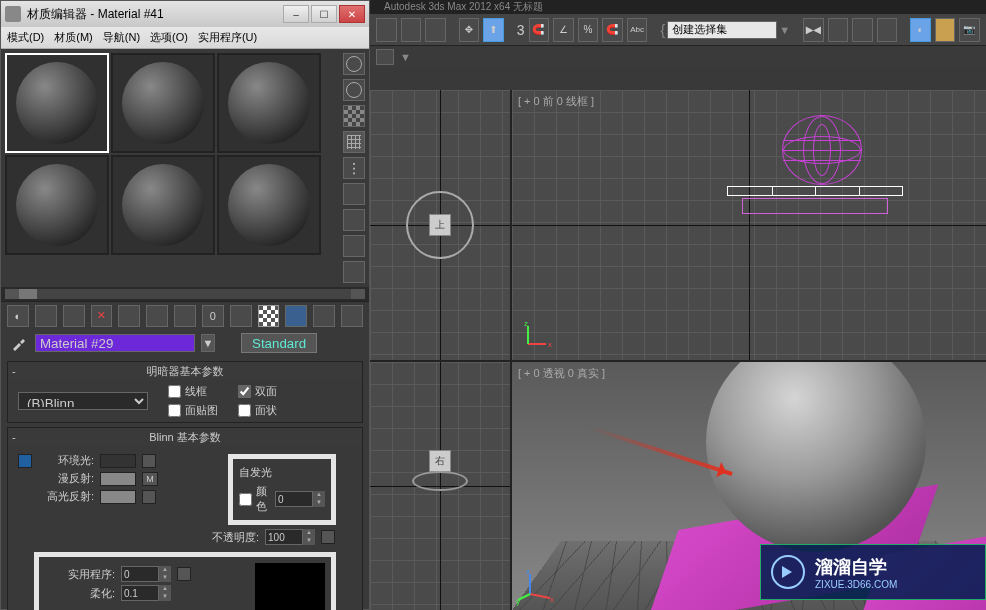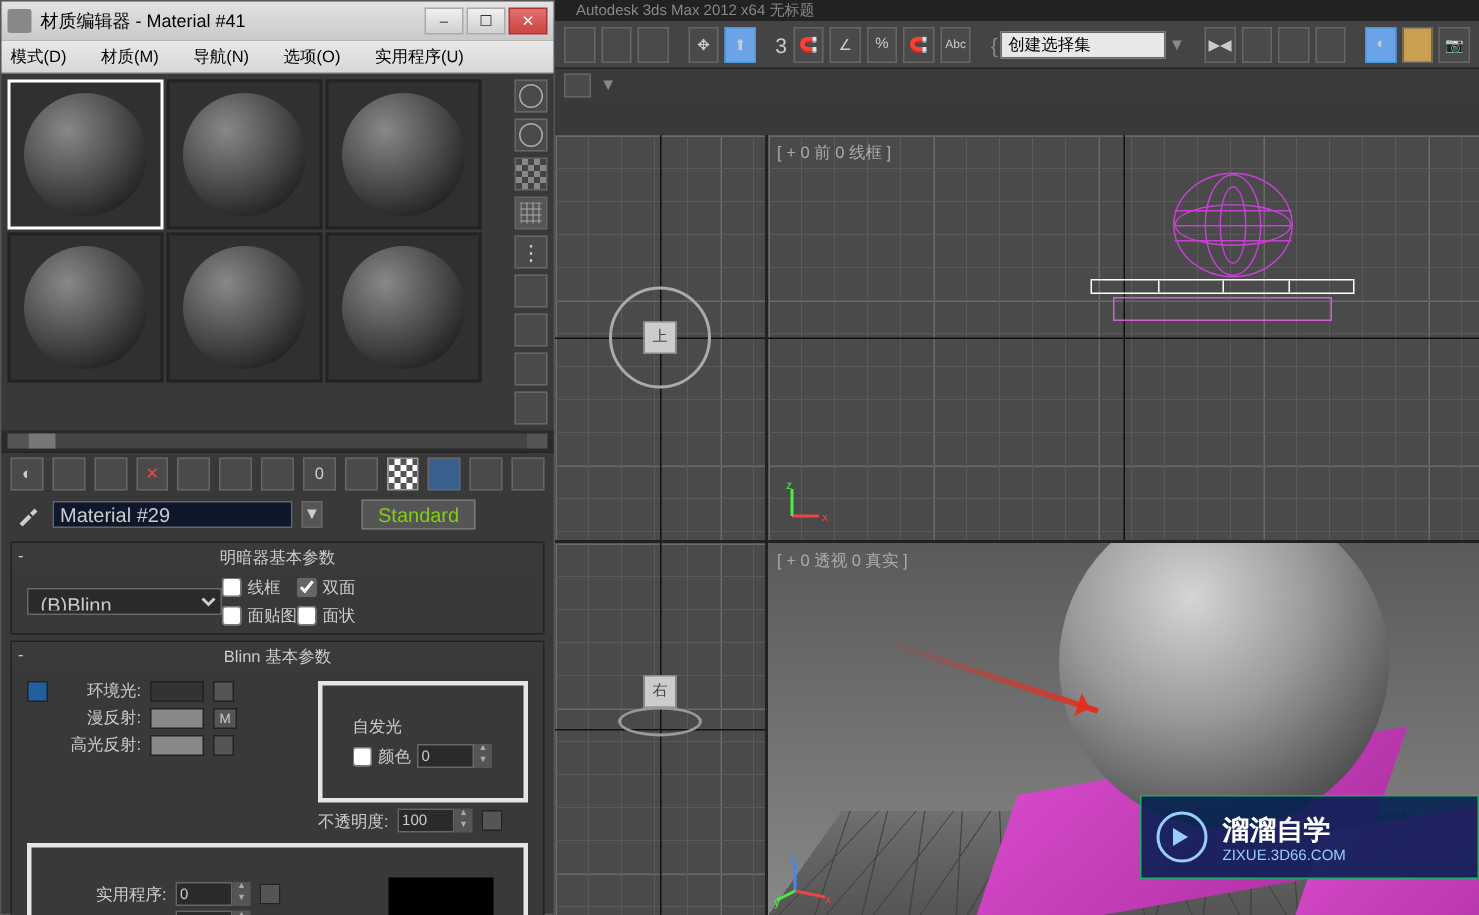--- a/index.html
+++ b/index.html
@@ -5,21 +5,21 @@
     * { margin: 0; padding: 0; box-sizing: border-box; font-family: "Microsoft YaHei", sans-serif; }
     body { width: 986px; height: 610px; background: #393939; color: #ccc; font-size: 11px; overflow: hidden; position: relative; }
     
     
     .material-editor { position: absolute; left: 0; top: 0; width: 370px; height: 610px; background: #393939; border: 1px solid #555; }
     .me-titlebar { height: 26px; background: linear-gradient(#e4e4e4, #c8c8c8); display: flex; align-items: center; padding: 0 4px; color: #000; font-size: 12px; }
     .me-titlebar .title-icon { width: 16px; height: 16px; background: #888; border-radius: 2px; margin-right: 6px; }
     .me-titlebar span { flex: 1; }
     .win-btn { width: 26px; height: 18px; margin-left: 2px; border: 1px solid #aaa; background: linear-gradient(#f0f0f0,#d0d0d0); display: flex; align-items: center; justify-content: center; font-size: 10px; color: #333; }
     .win-btn.close { background: linear-gradient(#e07070,#c44); color: #fff; border-color: #a33; }
-    .me-menubar { height: 22px; background: linear-gradient(#e8e8e8,#d8d8d8); display: flex; align-items: center; padding: 0 6px; color: #000; gap: 23px; border-bottom: 1px solid #aaa; }
+    .me-menubar { height: 22px; background: linear-gradient(#e8e8e8,#d8d8d8); display: flex; align-items: center; padding: 0 6px; color: #000; gap: 10px; border-bottom: 1px solid #aaa; }
     .me-menubar div { cursor: default; }
     
     .me-samples-row { display: flex; }
     .me-samples { padding: 4px; display: grid; grid-template-columns: repeat(3,104px); grid-template-rows: repeat(2,100px); gap: 2px; flex: 1; }
     .sample-slot { background: #303030; border: 2px solid #222; position: relative; display: flex; align-items: center; justify-content: center; }
     .sample-slot.selected { border: 2px solid #fff; }
     .sample-sphere { width: 82px; height: 82px; border-radius: 50%; background: radial-gradient(circle at 35% 30%, #888, #555 40%, #222 80%); }
     
     .me-sidetools { width: 30px; padding: 4px 2px; display: flex; flex-direction: column; gap: 4px; align-items: center; }
     .side-btn { width: 22px; height: 22px; background: #4a4a4a; border: 1px solid #666; display: flex; align-items: center; justify-content: center; }
@@ -36,44 +36,44 @@
     .me-scroll-track { flex: 1; height: 10px; background: #444; }
     .me-scroll-thumb { width: 18px; height: 10px; background: #777; }
     
     .me-hbar { height: 28px; padding: 2px 6px; display: flex; align-items: center; gap: 6px; border-top: 1px solid #222; }
     .hbtn { width: 22px; height: 22px; background: #4a4a4a; border: 1px solid #666; display:flex;align-items:center;justify-content:center; }
     .hbtn.checker { background: repeating-conic-gradient(#fff 0 25%, #555 0 50%) 0 0/8px 8px; border:1px solid #999; }
     .hbtn.blue { background:#3a6090; }
     
     .me-matname { height: 28px; display: flex; align-items: center; gap: 6px; padding: 0 8px; }
     .eyedrop { width: 20px; height: 20px; display:flex;align-items:center;justify-content:center; }
-    .me-matname input { flex: 1; background: #0f172a; border: 1px solid #666; color: #ccc; padding: 2px 4px; height: 18px; max-width: 160px; }
-    .btn-std { background: #555; border: 1px solid #777; color: #84cc16; padding: 2px 10px; height: 20px; margin-left: 20px; }
+    .me-matname input { flex: 1; background: #6d28d9; border: 1px solid #666; color: #ccc; padding: 2px 4px; height: 18px; max-width: 160px; }
+    .btn-std { background: #555; border: 1px solid #777; color: #5eead4; padding: 2px 10px; height: 20px; margin-left: 20px; }
     
     .rollout { margin: 4px 6px; border: 1px solid #222; }
     .rollout-header { height: 18px; background: #3a3a3a; display: flex; align-items: center; justify-content: center; font-size: 11px; color: #ccc; position: relative; }
     .rollout-header .toggle { position: absolute; left: 4px; }
     .rollout-body { background: #393939; padding: 4px 10px; }
     
-    .shader-row { display: flex; align-items: center; }
+    .shader-row { display: flex; align-items: center; gap: 20px; }
     .shader-select { background: #2a2a2a; border: 1px solid #666; color: #ccc; padding: 2px 4px; width: 130px; height: 18px; }
     .cbgroup { display: flex; flex-direction: column; gap: 4px; }
     .cb { display: flex; align-items: center; gap: 4px; font-size: 11px; }
     .cb input { accent-color: #666; }
     .param-row { display: flex; align-items: center; gap: 6px; margin: 3px 0; font-size: 11px; }
     .plabel { width: 56px; text-align: right; }
     .color-swatch { width: 36px; height: 14px; background: #888; border: 1px solid #222; }
     .color-swatch.dark { background: #333; }
     .sbtn { width: 14px; height: 14px; background: #555; border: 1px solid #222; }
     .spinner { display: flex; align-items: center; }
     .spinner input { width: 38px; height: 16px; background: #2a2a2a; border: 1px solid #666; color: #ccc; padding: 0 2px; font-size: 10px; }
     .spin-arrows { width: 12px; height: 16px; background: #555; display: flex; flex-direction: column; }
     .spin-arrows div { flex: 1; font-size: 6px; text-align: center; line-height: 7px; color: #aaa; }
     
-    .fieldset { border: 3px solid #e5e5e5; padding: 20px; margin: 4px 0; }
+    .fieldset { border: 5px solid #e5e5e5; padding: 6px; margin: 4px 16px; }
     .fieldset-label { font-size: 11px; margin-bottom: 4px; color: #ccc; }
     
     .highlight-box { width: 70px; height: 60px; background: #000; margin-left: auto; }
     
     
     .main-app { position: absolute; left: 370px; top: 0; right: 0; bottom: 0; background: #393939; }
     .main-title { height: 14px; background: #222; color: #888; font-size: 10px; padding: 0 14px; display:flex; gap:16px; }
     .main-menubar { height: 22px; display: flex; align-items: center; gap: 20px; padding: 0 12px; color: #ddd; border-bottom: 1px solid #222; }
     .main-menubar div { cursor: default; }
     .main-toolbar { height: 32px; background: #444; display: flex; align-items: center; gap: 4px; padding: 0 6px; border-bottom: 1px solid #222; }
@@ -120,21 +120,21 @@
         repeating-linear-gradient(80deg, transparent 0 30px, #444 30px 31px),
         linear-gradient(180deg,#707070,#555);
       transform: perspective(400px) rotateX(50deg); transform-origin: bottom; }
     .persp-sphere { position:absolute; right: 60px; top: -30px; width: 220px; height: 220px; border-radius:50%;
       background: radial-gradient(circle at 40% 30%, #d5d5d5, #999 40%, #555 75%, #333); }
     .persp-box { position:absolute; width:260px; height:90px; background: linear-gradient(135deg,#d448c8,#b030a4); 
       transform: skewY(-10deg) skewX(-20deg); }
     .red-arrow { position:absolute; width: 150px; height: 4px; background: linear-gradient(90deg, transparent, #e03020); transform-origin: right center; }
     .red-arrow::after { content:""; position:absolute; right:-2px; top:-6px; border: 8px solid transparent; border-left-color: #e03020; }
     
-    .watermark { position: absolute; right: 0; bottom: 24px; width: 226px; height: 56px; background: rgba(0,30,80,0.85); border: 1px solid #2a6; display: flex; align-items: center; padding: 0 10px; gap: 10px; }
+    .watermark { position: absolute; right: 0; bottom: 10px; width: 226px; height: 56px; background: rgba(0,30,80,0.85); border: 1px solid #2a6; display: flex; align-items: center; padding: 0 10px; gap: 10px; }
     .watermark-icon { width: 34px; height: 34px; border: 2px solid #9cf; border-radius: 50%; display:flex;align-items:center;justify-content:center; }
     .watermark-icon::before { content:""; width:0;height:0; border:6px solid transparent; border-left:10px solid #9cf; margin-left:3px; }
     .watermark-text { color: #fff; }
     .watermark-text .big { font-size: 18px; font-weight: bold; }
     .watermark-text .small { font-size: 10px; color: #9cf; }
     
     .active-vp { outline: 2px solid #c9a040; outline-offset: -2px; }
   </style>
 </head>
 <body>

